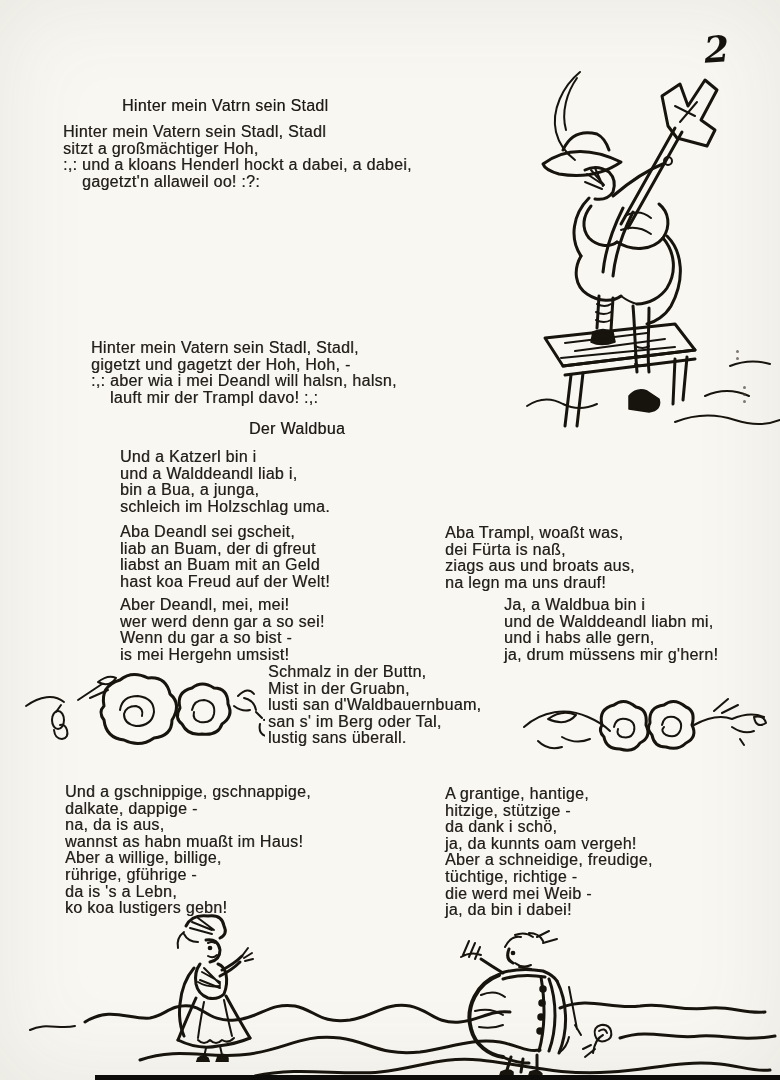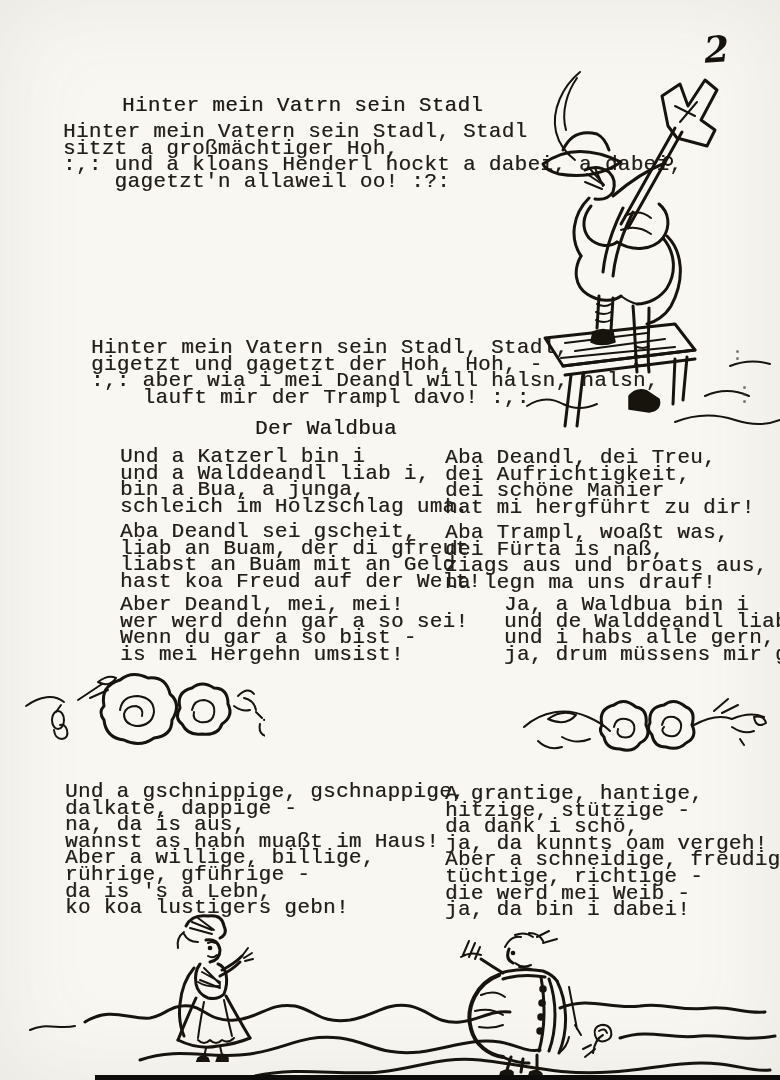--- a/index.html
+++ b/index.html
@@ -3,22 +3,22 @@
 <meta charset="utf-8">
 <style>
   html,body{margin:0;padding:0;background:#9a9a98;}
   .page{
     position:relative;width:780px;height:1080px;margin:0 auto;
     background:#f8f7f2;overflow:hidden;
     box-shadow:inset 0 0 90px rgba(110,100,80,.10);
   }
   .tb{position:absolute;white-space:pre;}
   .tw{
-    font-family:Liberation Mono, monospace;
-    font-size:21px;line-height:16.6px;letter-spacing:.3px;
+    font-family:Liberation Sans, sans-serif;
+    font-size:16px;line-height:16.6px;letter-spacing:.3px;
     color:#221e19;
     text-shadow:.45px .45px .25px rgba(34,30,25,.55);
   }
   .title{color:#1d1914;}
   .handnum{
     font-family:"DejaVu Serif","Liberation Serif",serif;
     font-style:italic;font-weight:bold;font-size:36px;color:#15120e;
     transform:rotate(-4deg);
   }
   svg.ink{position:absolute;}
@@ -42,48 +42,49 @@
   <div class="tb tw title" style="left:122px;top:98px;">Hinter mein Vatrn sein Stadl</div>
   <div class="tb tw" style="left:63px;top:124px;">Hinter mein Vatern sein Stadl, Stadl
 sitzt a großmächtiger Hoh,
 :,: und a kloans Henderl hockt a dabei, a dabei,
     gagetzt'n allaweil oo! :?:</div>
   <div class="tb tw" style="left:63px;top:340px;margin-left:28px;">Hinter mein Vatern sein Stadl, Stadl,
 gigetzt und gagetzt der Hoh, Hoh, -
 :,: aber wia i mei Deandl will halsn, halsn,
     lauft mir der Trampl davo! :,:</div>
 
-  <div class="tb tw title" style="left:255px;top:421px;">Der Waldbua</div>
+  <div class="tb tw title" style="left:249px;top:421px;">Der Waldbua</div>
 
   <div class="tb tw" style="left:120px;top:449px;">Und a Katzerl bin i
 und a Walddeandl liab i,
 bin a Bua, a junga,
 schleich im Holzschlag uma.</div>
   <div class="tb tw" style="left:120px;top:524px;">Aba Deandl sei gscheit,
 liab an Buam, der di gfreut
 liabst an Buam mit an Geld
 hast koa Freud auf der Welt!</div>
   <div class="tb tw" style="left:120px;top:597px;">Aber Deandl, mei, mei!
 wer werd denn gar a so sei!
 Wenn du gar a so bist -
 is mei Hergehn umsist!</div>
 
-  <div class="tb tw" style="left:445px;top:450px;">Aba Deandl, dei Treu,
-dei Aufrichtigkeit,
-dei schöne Manier
-hat mi hergführt zu dir!</div>
   <div class="tb tw" style="left:445px;top:525px;">Aba Trampl, woaßt was,
 dei Fürta is naß,
 ziags aus und broats aus,
 na legn ma uns drauf!</div>
   <div class="tb tw" style="left:459px;top:597px;margin-left:45px;">Ja, a Waldbua bin i
 und de Walddeandl liabn mi,
 und i habs alle gern,
 ja, drum müssens mir g'hern!</div>
 
+  <div class="tb tw" style="left:268px;top:664px;">Schmalz in der Buttn,
+Mist in der Gruabn,
+lusti san d'Waldbauernbuam,
+san s' im Berg oder Tal,
+lustig sans überall.</div>
 
   <div class="tb tw" style="left:445px;top:786px;">A grantige, hantige,
 hitzige, stützige -
 da dank i schö,
 ja, da kunnts oam vergeh!
 Aber a schneidige, freudige,
 tüchtige, richtige -
 die werd mei Weib -
 ja, da bin i dabei!</div>
   <div class="tb tw" style="left:65px;top:784px;">Und a gschnippige, gschnappige,

